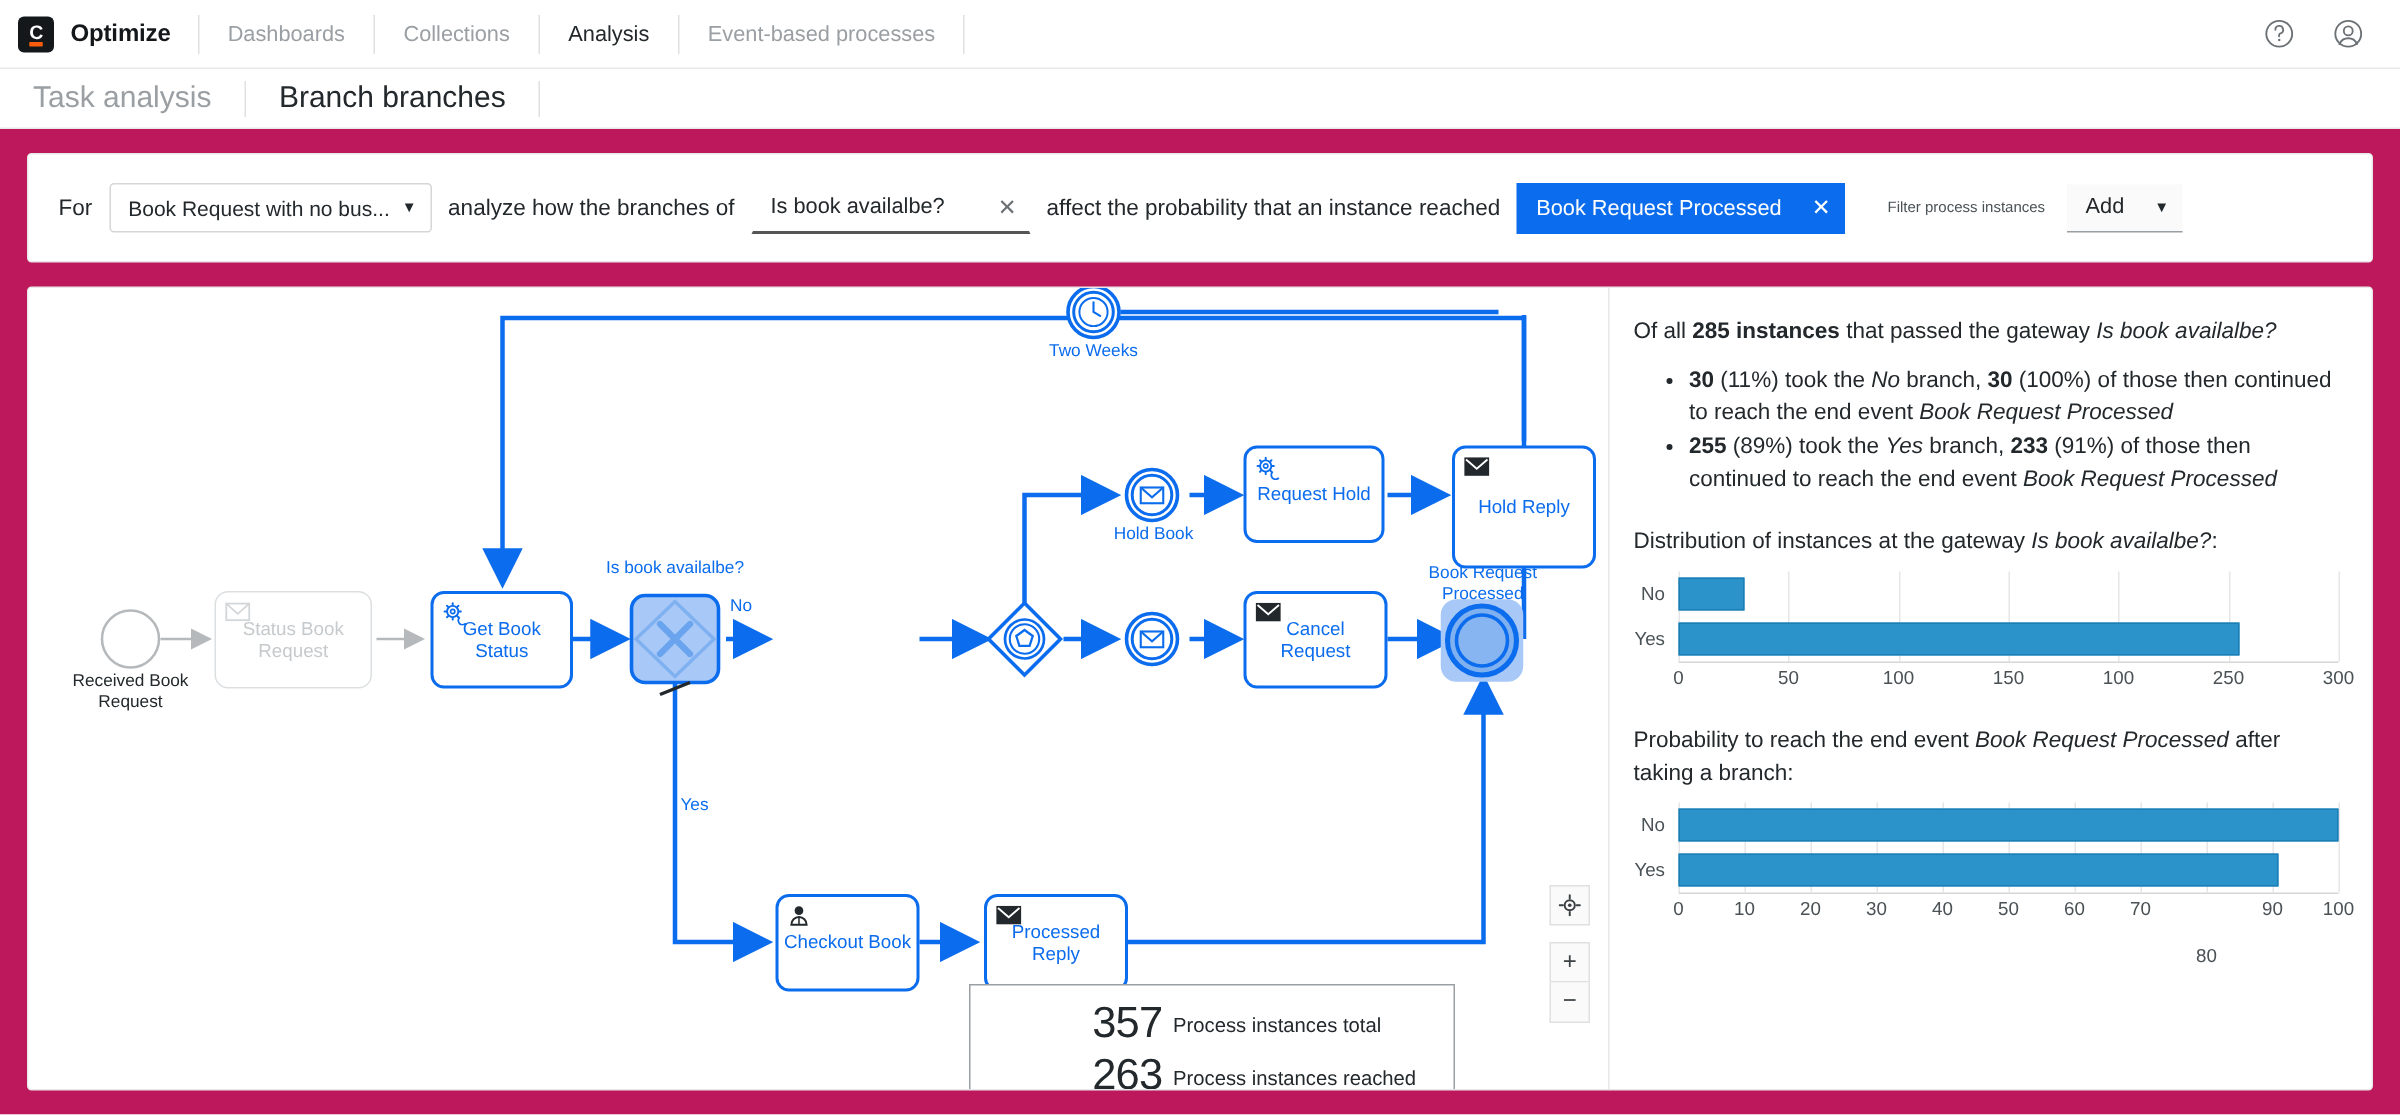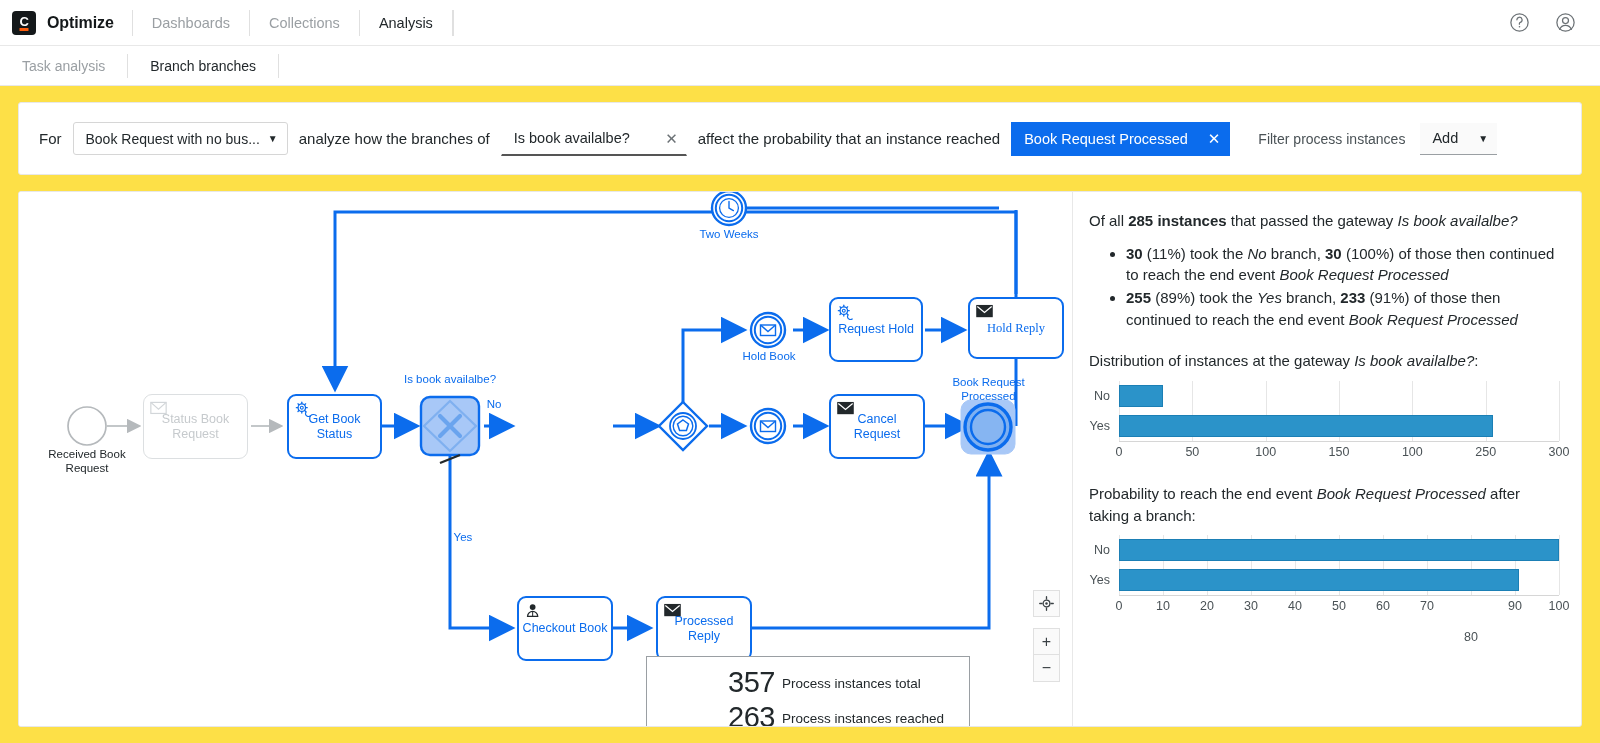--- a/index.html
+++ b/index.html
@@ -49,28 +49,28 @@
   .icon-btn { width: 24px; height: 24px; color: #6b7175; cursor: pointer; display: block; }
   .icon-btn svg { display: block; }
 
   
   .subnav {
     height: 40px; display: flex; align-items: center;
     border-bottom: 1px solid #e8e8e8; background: #fff;
   }
   .subnav .tab {
     display: flex; align-items: center; height: 100%;
-    padding: 0 22px; color: #9a9fa3; font-size: 14px;
+    padding: 0 22px; color: #9a9fa3; font-size: 20px;
     cursor: pointer; white-space: nowrap;
   }
   .subnav .tab.active { color: #22282b; }
   .subnav .vsep { width: 1px; height: 24px; background: #e0e0e0; }
 
   
-  .content { background: #fde047; padding: 16px 18px 0 18px; height: 657px; }
+  .content { background: #be185d; padding: 16px 18px 0 18px; height: 657px; }
 
   
   .control-bar {
     background: #fff; border: 1px solid #e8e8e8; border-radius: 3px;
     height: 73px; display: flex; align-items: center;
     padding: 0 18px; gap: 0; font-size: 15px; color: #22282b;
   }
   .cb-text { white-space: nowrap; padding: 0 11px; }
   .cb-text.first { padding-left: 2px; }
 
@@ -90,21 +90,21 @@
   }
   .gw-field .xmark { color: #6b7175; font-size: 15px; line-height: 1; cursor: pointer; }
 
   .end-pill {
     display: inline-flex; align-items: center; justify-content: space-between;
     height: 34px; padding: 0 10px 0 13px; gap: 20px;
     background: #0b6ced; color: #fff; font-size: 14.5px; cursor: pointer;
   }
   .end-pill .xmark { color: #fff; font-size: 15px; line-height: 1; cursor: pointer; }
 
-  .filter-label { color: #4a5256; font-size: 14px; white-space: nowrap; margin-left: 28px; }
+  .filter-label { color: #4a5256; font-size: 10px; white-space: nowrap; margin-left: 28px; }
   .add-box {
     margin-left: 15px; display: inline-flex; align-items: center; gap: 20px;
     height: 32px; padding: 0 9px 0 12px; background: #fafafa;
     border-bottom: 1px solid #9a9fa3; font-size: 14.5px; color: #22282b; cursor: pointer;
   }
   .add-box .chev { font-size: 10px; }
 
   
   .panel {
     margin-top: 16px; background: #fff; border: 1px solid #e8e8e8; border-radius: 3px;
@@ -191,20 +191,21 @@
     <span class="brand-name">Optimize</span>
   </div>
   <div class="nav-sep"></div>
   <nav class="mainnav">
     <a>Dashboards</a>
     <div class="nav-sep"></div>
     <a>Collections</a>
     <div class="nav-sep"></div>
     <a class="active">Analysis</a>
     <div class="nav-sep"></div>
+    <a>Event-based processes</a>
     <div class="nav-sep"></div>
   </nav>
   <div class="header-right">
     <span class="icon-btn">
       <svg width="23" height="23" viewBox="0 0 24 24" fill="none" stroke="currentColor" stroke-width="1.3">
         <circle cx="12" cy="12" r="9"></circle>
         <path d="M9.3 9.2a2.7 2.7 0 1 1 3.5 2.6c-.6.2-.9.7-.9 1.3v.6" stroke-linecap="round"></path>
         <circle cx="12" cy="16.4" r="0.85" fill="currentColor" stroke="none"></circle>
       </svg>
     </span>
@@ -386,21 +387,21 @@
               <path d="M4.5,4.5 L5.6,5.6"></path>
                 <path d="M12.4,12.4 L13.5,13.5"></path>
               <path d="M13.5,4.5 L12.4,5.6"></path>
                 <path d="M5.6,12.4 L4.5,13.5"></path>
             </g>
             <path d="M14.5,13.5 a3.4,3.4 0 1 0 4.8,4.8" fill="none" stroke="#0b6ced" stroke-width="1.4"></path>
           </svg>
           <span>Request Hold</span>
         </div>
 
-        <div class="task-box" style="left:949px; top:105px; width:96px; height:62px;font-family:Liberation Serif, serif;">
+        <div class="task-box" style="left:949px; top:105px; width:96px; height:82px;">
           <svg class="task-icon" viewBox="0 0 22 20">
             <rect x="2" y="3" width="18" height="13" fill="#22282b" stroke="#22282b" stroke-width="1.4"></rect>
             <path d="M2.6,4 L11,11.2 L19.4,4" fill="none" stroke="#fff" stroke-width="1.5"></path>
           </svg>
           <span>Hold Reply</span>
         </div>
 
         <div class="task-box" style="left:810px; top:202px; width:96px; height:65px;">
           <svg class="task-icon" viewBox="0 0 22 20">
             <rect x="2" y="3" width="18" height="13" fill="#22282b" stroke="#22282b" stroke-width="1.4"></rect>

